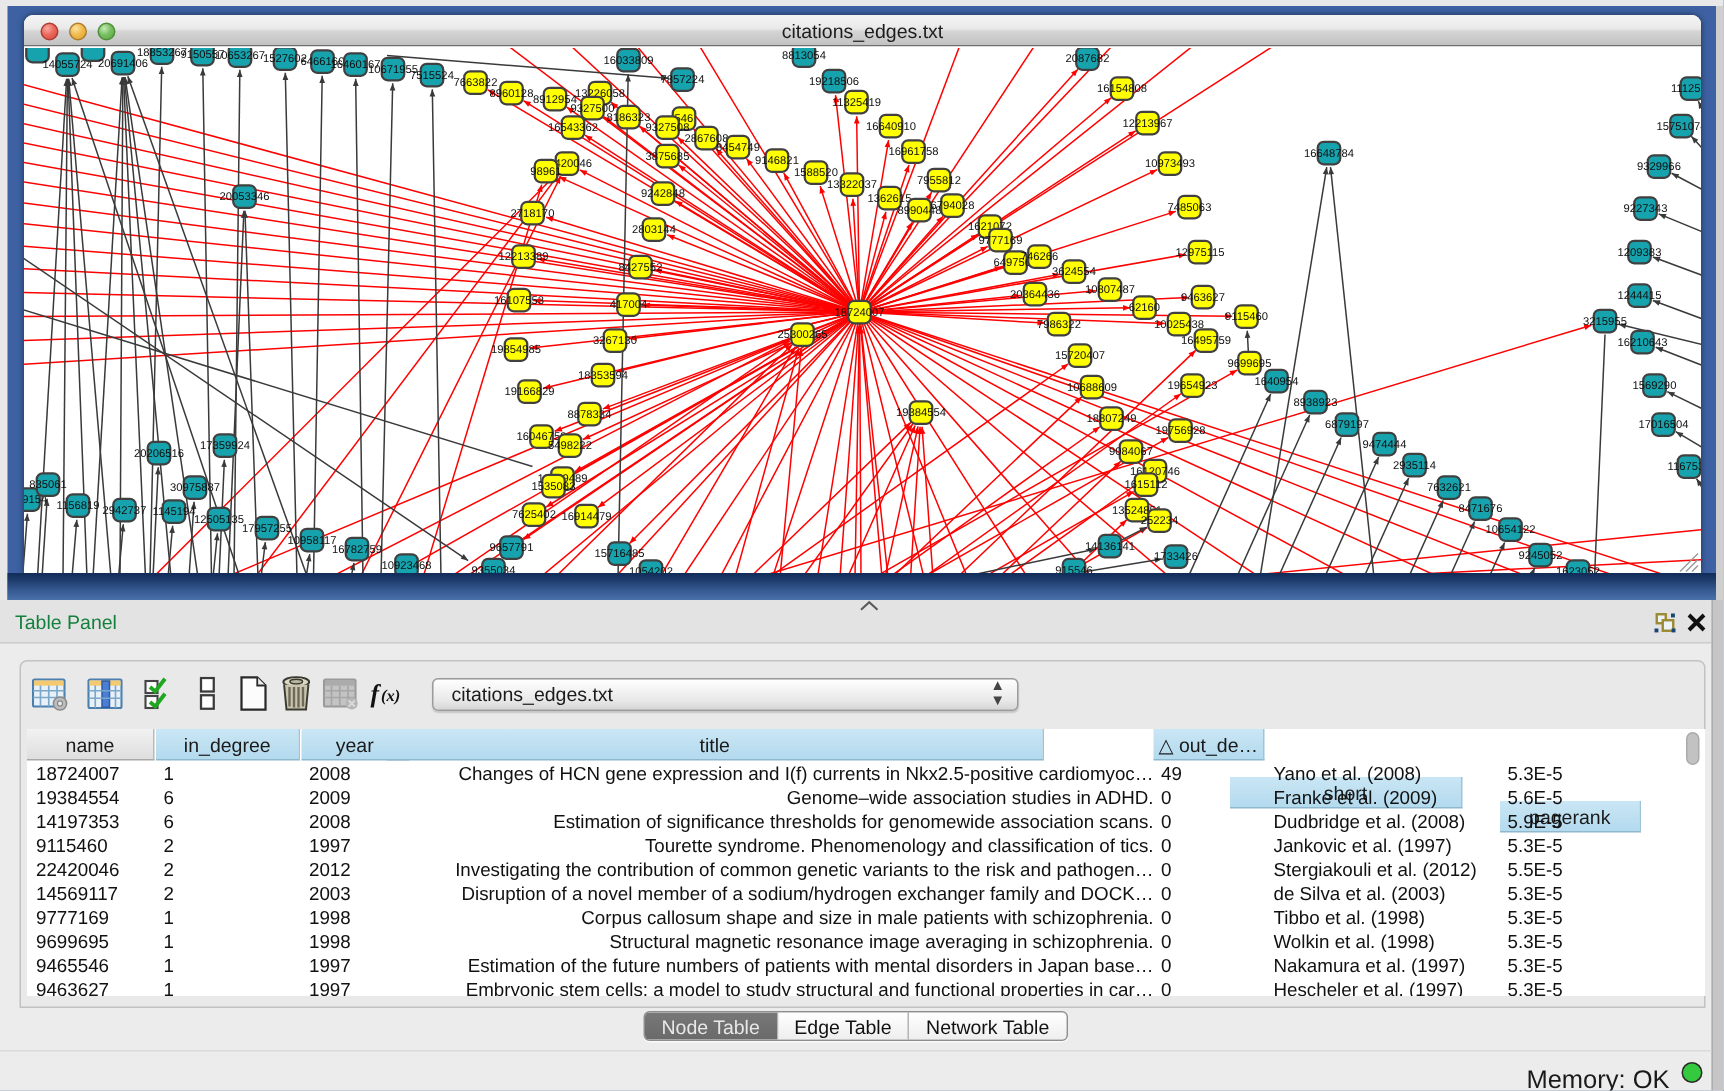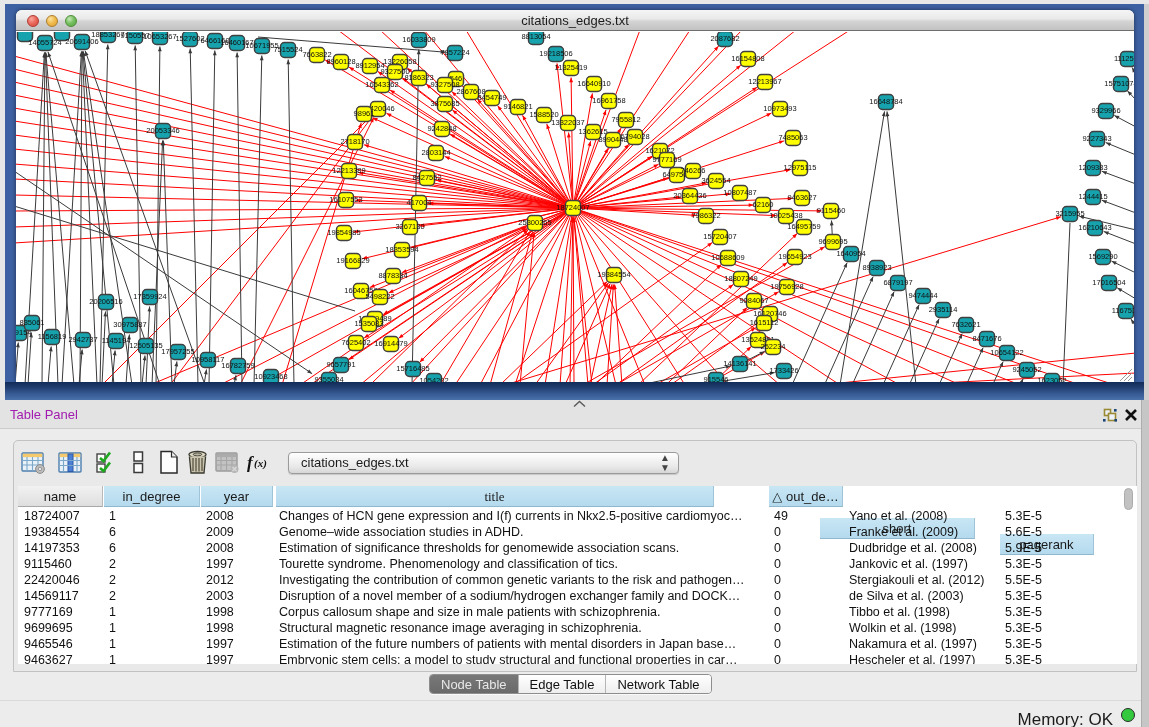--- a/index.html
+++ b/index.html
@@ -16,41 +16,41 @@
   background:linear-gradient(to bottom,#f5f5f5 0%,#e9e9e9 45%,#d4d4d4 55%,#c2c2c2 100%);
   border-bottom:1px solid #6e6e6e; }
 #titlebar .title { position:absolute; left:0; right:0; top:3px; text-align:center;
   font-size:13px; color:#1c1c1c; }
 .light { position:absolute; top:5px; width:12px; height:12px; border-radius:50%; }
 #graph { position:absolute; left:0; top:22px; width:1118px; height:350px;
   background:#fff; overflow:hidden; }
 #tablepanel { position:absolute; left:0; top:400px; width:1149px; height:327px; background:#ececec; }
 #tp-header { position:absolute; left:0; top:0; width:1141px; height:29px; background:#e3e3e3;
   border-bottom:1px solid #cccccc; }
-#tp-header .t { position:absolute; left:10px; top:7px; font-size:13px; color:#a21caf; }
+#tp-header .t { position:absolute; left:10px; top:7px; font-size:13px; color:#15803d; }
 #rightstrip-bot { position:absolute; left:1141px; top:0px; width:8px; height:327px; background:#c6c6c6; border-left:1px solid #adadad;}
 #tp-body { position:absolute; left:13px; top:40px; width:1124px; height:232px;
   background:#e9e9e9; border:1px solid #c2c2c2; border-radius:5px 5px 0 0; }
 #toolbar { position:absolute; left:0; top:0; width:100%; height:43px; }
 #dropdown { position:absolute; left:274px; top:11px; width:391px; height:22px;
   border:1px solid #9b9b9b; border-radius:4px;
   background:linear-gradient(to bottom,#ffffff, #e8e8e8 70%, #d6d6d6);
   font-size:13px; color:#1a1a1a; line-height:20px; padding-left:12px;
   box-shadow:0 1px 1px rgba(0,0,0,0.15); }
 #dropdown .arrows { position:absolute; right:8px; top:0px; font-size:10px; color:#444; line-height:10px; }
 #tablewrap { position:absolute; left:4px; top:45px; width:1119px; height:178px; background:#fff; overflow:hidden;padding-left:11px; }
 .th { position:absolute; top:0; height:21px; background:linear-gradient(to bottom,#c9e6f4,#b4daee);
   border-right:1px solid #9fc4d8; border-bottom:1px solid #8fb8cf; text-align:center;
   font-size:13px; color:#1a1a1a; line-height:21px; }
 .tr { position:absolute; left:0; width:1090px; height:16px; font-size:12.5px; color:#111; }
 .tr div { position:absolute; top:0; height:16px; line-height:16px; white-space:nowrap; overflow:hidden; }
 .c1 { left:6px;  width:80px; }
 .c2 { left:91px; width:92px; }
 .c3 { left:188px; width:68px; }
-.c4 { left:261px; width:490px; }
+.c4 { left:261px; width:490px;text-align:right; }
 .c5 { left:756px; width:70px; }
 .c6 { left:831px; width:152px; }
 .c7 { left:987px; width:90px; }
 #vscroll { position:absolute; right:3px; top:2px; width:10px; height:175px; }
 #vscroll .thumb { position:absolute; left:0; top:0px; width:9px; height:22px; background:#c2c2c2;
   border-radius:5px; border:1px solid #ababab; }
 #tabs { position:absolute; left:429px; top:274px; height:20px; display:flex;
   border:1px solid #8e8e8e; border-radius:4px; overflow:hidden;
   box-shadow:0 1px 0 rgba(255,255,255,0.7); }
 .tab { font-size:13px; line-height:19px; padding:0 11px; background:linear-gradient(to bottom,#ffffff,#eeeeee);
@@ -787,21 +787,21 @@
   <text x="1" y="15" font-family="Liberation Serif, serif" font-style="italic" font-weight="bold" font-size="17" fill="#111">f</text>
   <text x="8" y="14" font-family="Liberation Serif, serif" font-style="italic" font-weight="bold" font-size="11" fill="#111">(x)</text>
 </svg>
 
       <div id="dropdown">citations_edges.txt<div class="arrows">▲<br>▼</div></div>
     </div>
     <div id="tablewrap">
       <div class="th" style="left:0;width:85px;background:linear-gradient(to bottom,#f2f2f2,#dedede);border-right:1px solid #b9b9b9;border-bottom:1px solid #a8a8a8;">name</div>
       <div class="th" style="left:86px;width:96px;">in_degree</div>
       <div class="th" style="left:183px;width:72px;">year</div>
-      <div class="th" style="left:258px;width:438px;font-family:Liberation Serif, serif;">title</div>
+      <div class="th" style="left:240px;width:438px;">title</div>
       <div class="th" style="left:751px;width:74px;">△ out_de…</div>
       <div class="th" style="left:802px;width:155px;margin-top:32px;">short</div>
       <div class="th" style="left:982px;width:94px;margin-top:48px;">pagerank</div>
       <div id="rows" style="position:absolute;left:0;top:22px;width:1090px;">
 <div class="tr" style="top:0px">
             <div class="c1">18724007</div>
             <div class="c2">1</div>
             <div class="c3">2008</div>
             <div class="c4">Changes of HCN gene expression and I(f) currents in Nkx2.5-positive cardiomyoc…</div>
             <div class="c5">49</div>

